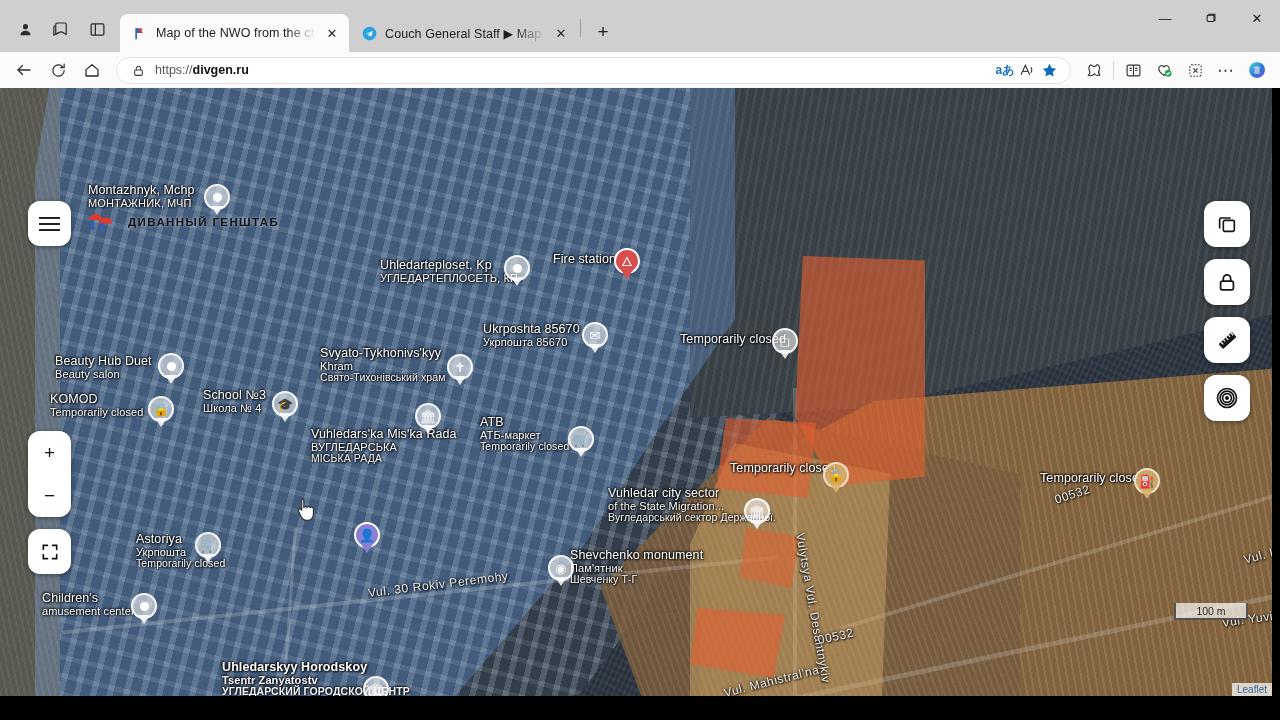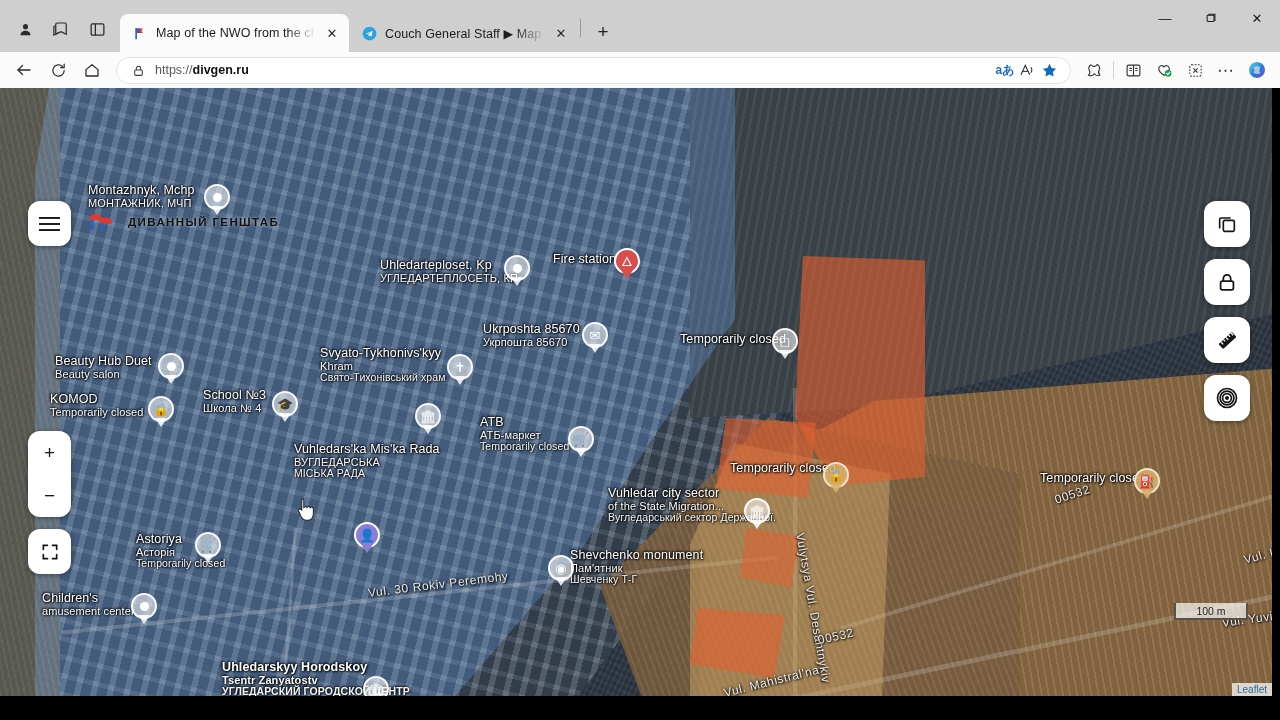--- a/index.html
+++ b/index.html
@@ -453,21 +453,21 @@
           <div class="body">
             <span class="glyph">🎓</span>
           </div>
         </div>
         <div class="mlabel" style="left: 480px; top: 327px;"><span>ATB</span><span class="sub">АТБ-маркет</span><span class="sub2">Temporarily closed</span></div>
         <div class="pin" style="left: 568px; top: 338px;">
           <div class="body">
             <span class="glyph">🛒</span>
           </div>
         </div>
-        <div class="mlabel" style="left: 294px; top: 339px; margin-top: 15px;"><span>Vuhledars'ka Mis'ka Rada</span><span class="sub">ВУГЛЕДАРСЬКА</span><span class="sub2">МІСЬКА РАДА</span></div>
+        <div class="mlabel" style="left: 311px; top: 339px;"><span>Vuhledars'ka Mis'ka Rada</span><span class="sub">ВУГЛЕДАРСЬКА</span><span class="sub2">МІСЬКА РАДА</span></div>
         <div class="pin" style="left: 415px; top: 315px;">
           <div class="body">
             <span class="glyph">🏛</span>
           </div>
         </div>
         <div class="mlabel" style="left: 730px; top: 373px;"><span>Temporarily closed</span></div>
         <div class="pin tan" style="left: 823px; top: 374px;">
           <div class="body">
             <span class="glyph">🔒</span>
           </div>
@@ -477,21 +477,21 @@
           <div class="body">
             <span class="glyph">⛽</span>
           </div>
         </div>
         <div class="mlabel" style="left: 608px; top: 398px;"><span>Vuhledar city sector</span><span class="sub">of the State Migration...</span><span class="sub2">Вугледарський сектор Державної.</span></div>
         <div class="pin" style="left: 744px; top: 410px;">
           <div class="body">
             <span class="glyph">🏛</span>
           </div>
         </div>
-        <div class="mlabel" style="left: 136px; top: 444px;"><span>Astoriya</span><span class="sub">Асторія</span><span class="sub2">Temporarily closed</span></div>
+        <div class="mlabel" style="left: 136px; top: 444px;"><span>Astoriya</span><span class="sub">Укрпошта</span><span class="sub2">Temporarily closed</span></div>
         <div class="pin" style="left: 195px; top: 444px;">
           <div class="body">
             <span class="glyph">🛒</span>
           </div>
         </div>
         <div class="mlabel" style="left: 570px; top: 460px;"><span>Shevchenko monument</span><span class="sub">Пам'ятник</span><span class="sub2">Шевченку Т-Г</span></div>
         <div class="pin" style="left: 548px; top: 467px;">
           <div class="body">
             <span class="glyph">◉</span>
           </div>

